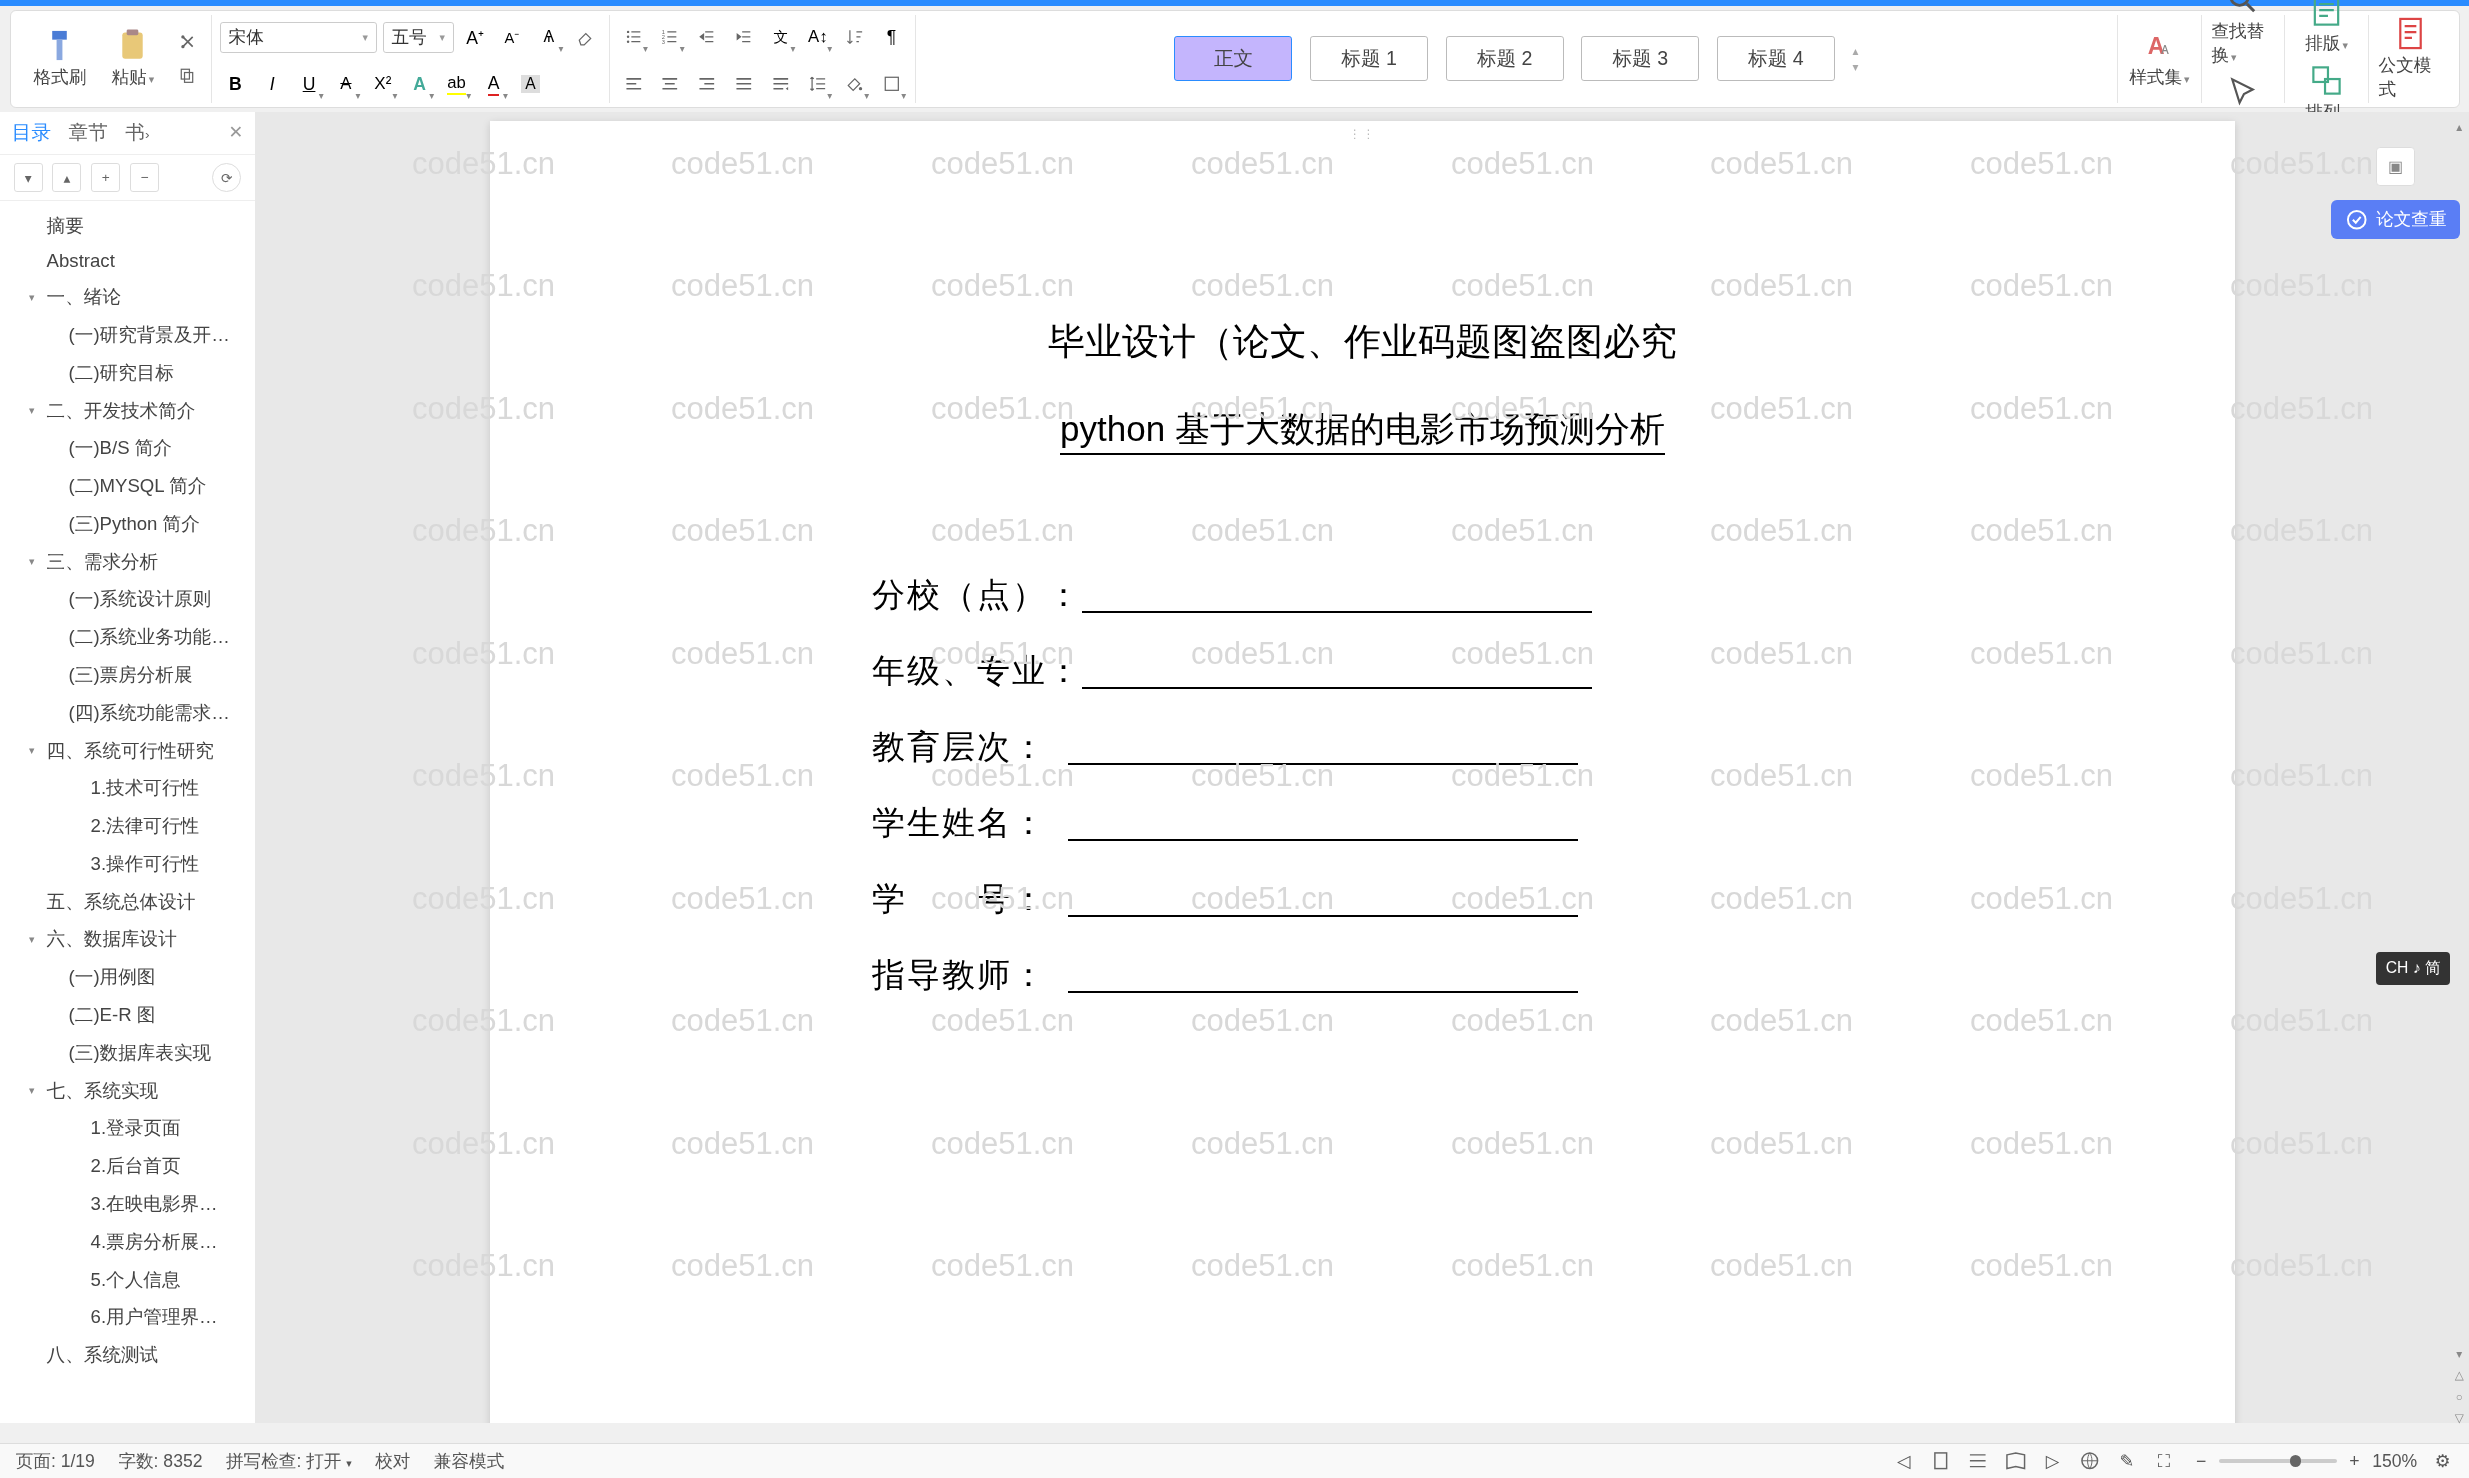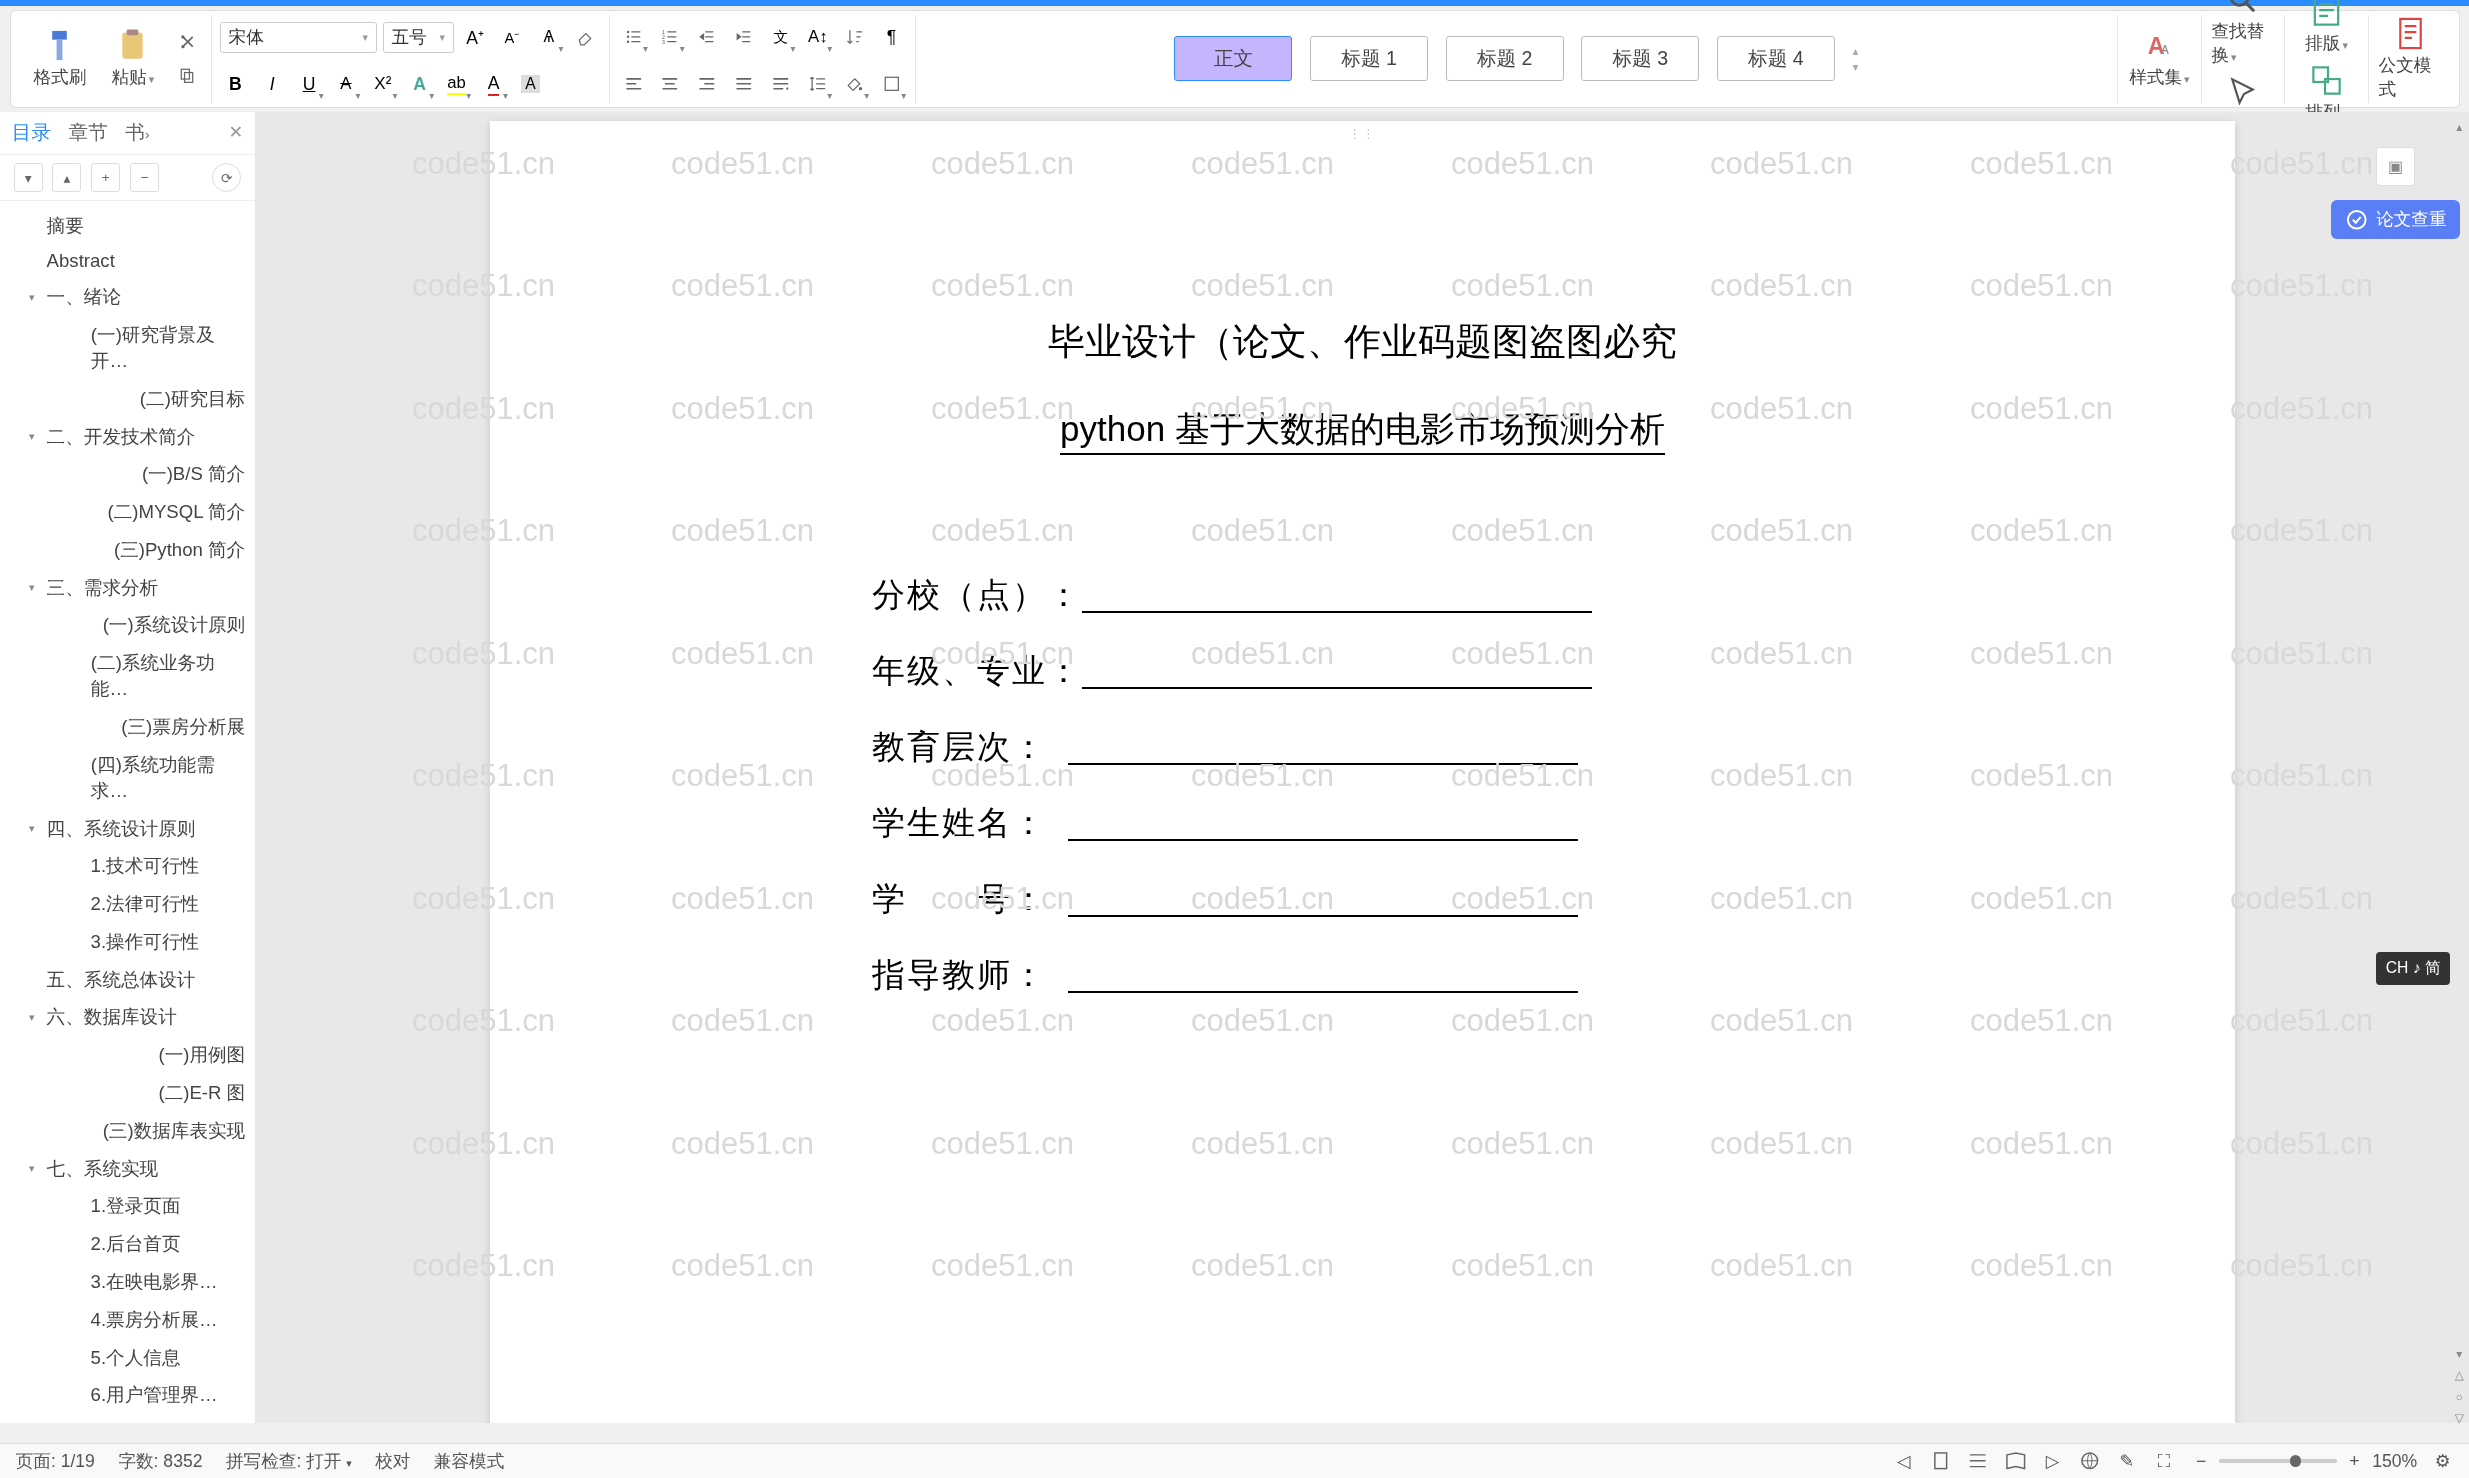--- a/index.html
+++ b/index.html
@@ -39,21 +39,21 @@
 .nav-tab.active { color: #2a8cff; font-weight: 500; }
 .nav-close { margin-left: auto; color: #999; font-size: 17.6px; cursor: pointer; }
 
 .nav-controls { display: flex; align-items: center; gap: 9.8px; padding: 7.8px 13.7px; border-bottom: 1px solid #eee; }
 .nav-ctrl-btn { width: 29px; height: 29px; border: 1px solid #ddd; border-radius: 2.9px; display: flex; align-items: center; justify-content: center; cursor: pointer; color: #666; font-size: 13.7px; }
 
 .nav-tree { flex: 1; overflow-y: auto; padding: 5.9px 0; }
 .tree-item { display: flex; align-items: center; padding: 5.9px 9.8px; font-size: 18.6px; color: #444; cursor: pointer; }
 .tree-toggle { width: 17.6px; color: #888; font-size: 10.8px; }
 .tree-indent-1 { padding-left: 29px; }
-.tree-indent-2 { padding-left: 74px; justify-content: flex-end; }
+.tree-indent-2 { padding-left: 51px; }
 .tree-indent-3 { padding-left: 73px; }
 
 .doc-viewport { flex: 1; background: #e8e8e8; overflow: auto; position: relative; display: flex; justify-content: center; padding: 9.8px 0 0 0; }
 .doc-page { width: 1745px; background: #fff; box-shadow: 0 2px 7.8px rgba(0,0,0,0.15); min-height: 1372px; padding: 196px 137px 59px; position: relative; font-family: "SimSun", serif; }
 .doc-handle { position: absolute; top: 5.9px; left: 50%; transform: translateX(-50%); color: #bbb; font-size: 11.8px; letter-spacing: 2px; }
 
 .doc-title { font-size: 71px; text-align: center; margin-bottom: 118px; font-family: "SimSun", serif; }
 .doc-subtitle { font-size: 37px; text-align: center; margin-bottom: 39px; }
 .doc-project-title { font-size: 35px; text-align: center; display: inline-block; margin: 0 auto 59px; border-bottom: 2px solid #000; }
 .project-wrap { text-align: center; margin-bottom: 59px; }
@@ -411,21 +411,21 @@
         <div class="tree-item tree-indent-2">
           <span class="tree-toggle"></span>
           <span>(三)票房分析展</span>
         </div>
         <div class="tree-item tree-indent-2">
           <span class="tree-toggle"></span>
           <span>(四)系统功能需求…</span>
         </div>
         <div class="tree-item tree-indent-1">
           <span class="tree-toggle">▾</span>
-          <span>四、系统设计原则</span>
+          <span>四、系统可行性研究</span>
         </div>
         <div class="tree-item tree-indent-3">
           <span class="tree-toggle"></span>
           <span>1.技术可行性</span>
         </div>
         <div class="tree-item tree-indent-3">
           <span class="tree-toggle"></span>
           <span>2.法律可行性</span>
         </div>
         <div class="tree-item tree-indent-3">

